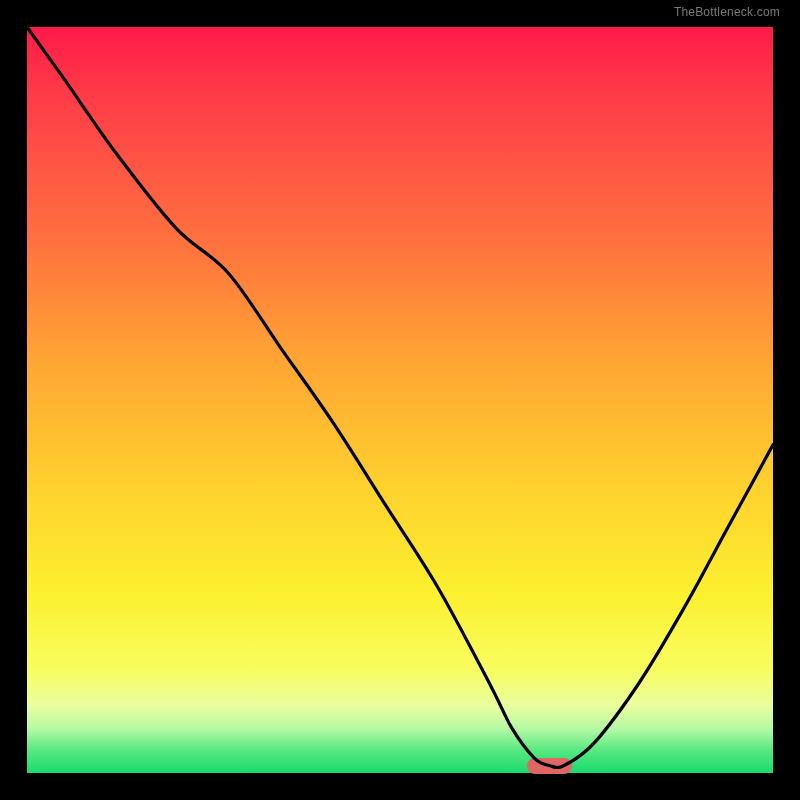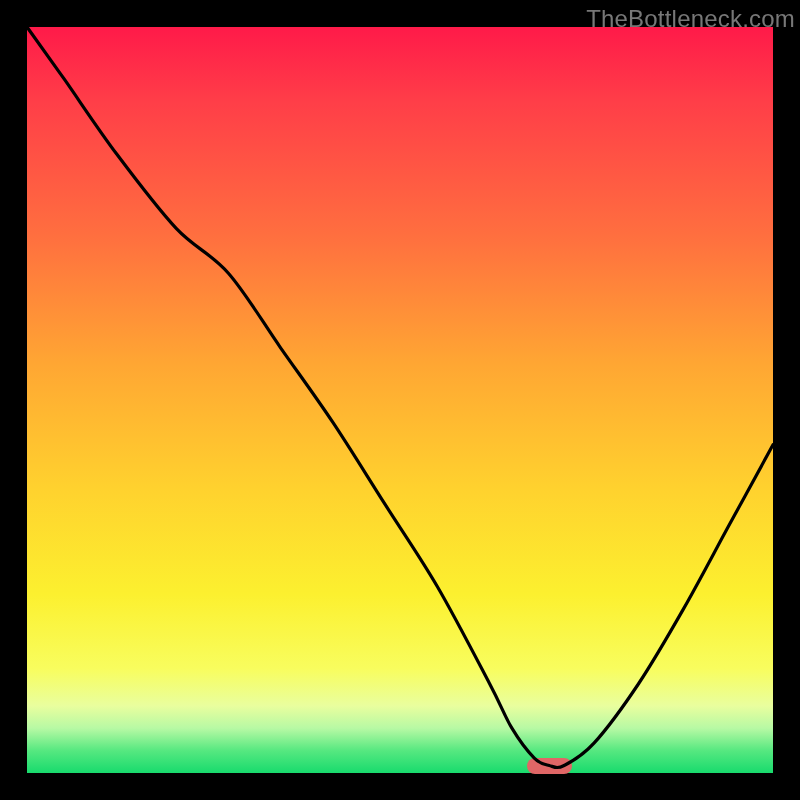--- a/index.html
+++ b/index.html
@@ -37,23 +37,23 @@
       #f8fd5e 86%,
       #e9fe9e 91%,
       #b7f9a4 94%,
       #56e880 97%,
       #18db6d 100%
     );
   }
   .watermark {
     position: absolute;
     top: 5px;
-    right: 5px;
+    right: 20px;
     color: #777;
-    font-size: 24px;
+    font-size: 12px;
     font-weight: 500;
     letter-spacing: 0.2px;
   }
   .marker {
     position: absolute;
     width: 46px;
     height: 16px;
     left: 499px;
     top: 730px;
     background: #e06666;

